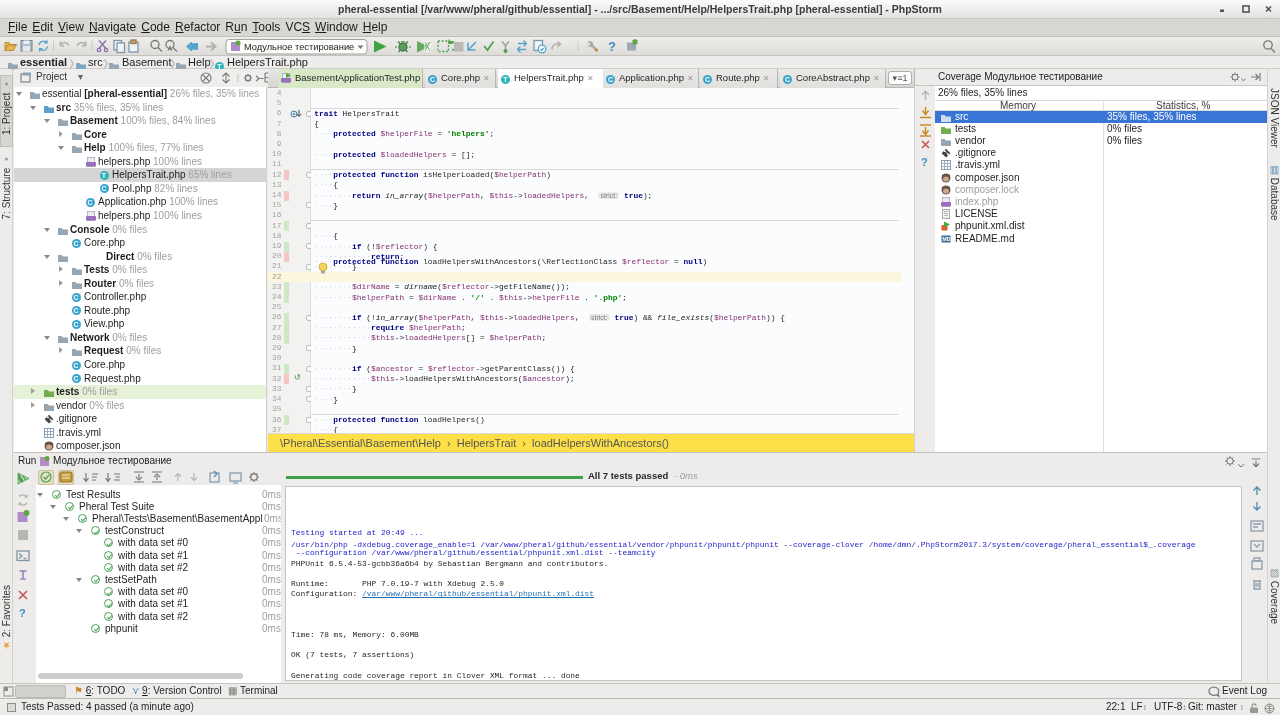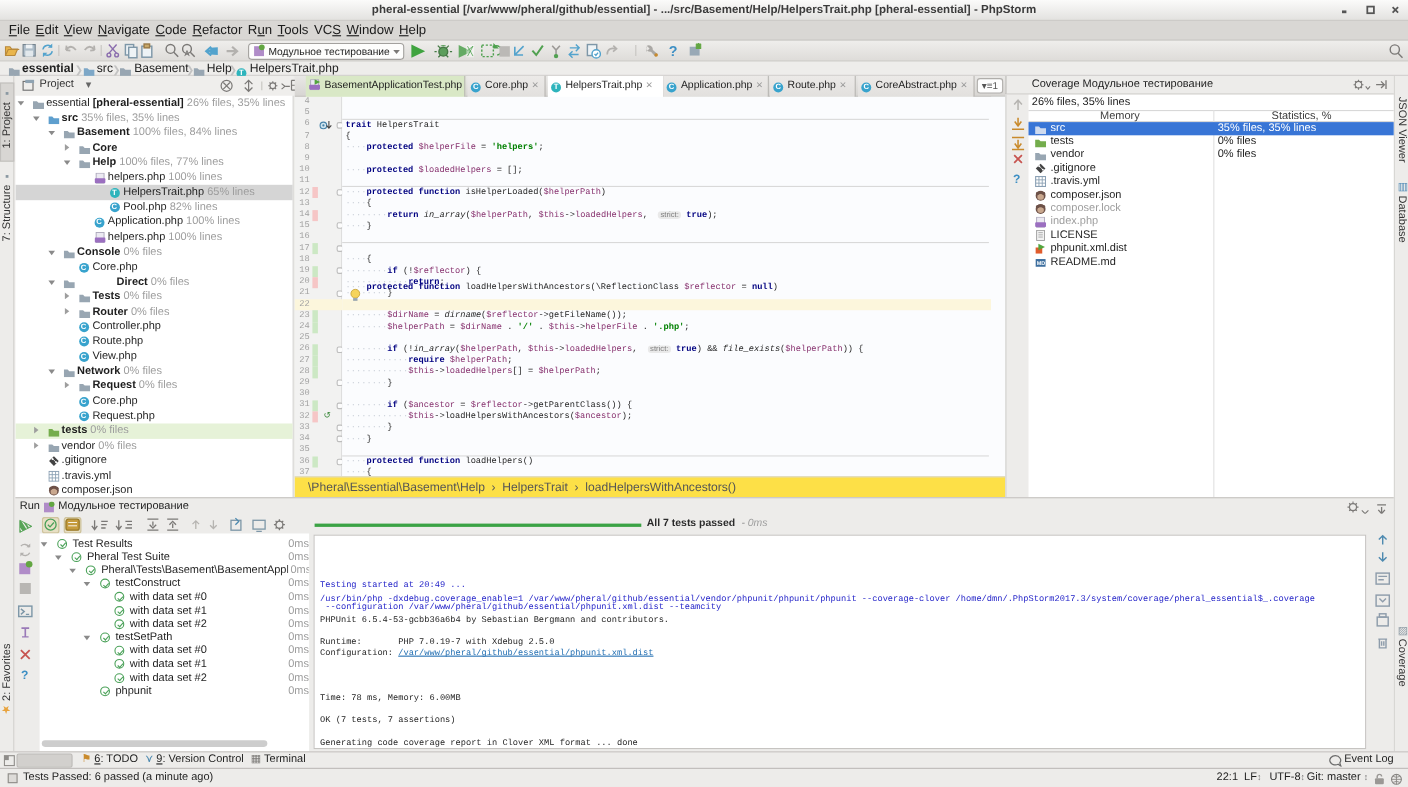--- a/index.html
+++ b/index.html
@@ -769,21 +769,21 @@
 <span style="position:absolute;left:74px;top:0px;"><span style="color:#c98a2c;">⚑</span> <u>6</u>: TODO</span>
 <span style="position:absolute;left:132px;top:0px;"><span style="color:#4e8ab0;">⋎</span> <u>9</u>: Version Control</span>
 <span style="position:absolute;left:228px;top:0px;"><span style="color:#7b7977;">▦</span> Terminal</span>
 <svg width="12" height="11" style="position:absolute;left:1208px;top:2px;">
       <path d="M6 1 a5 4.2 0 1 0 2.5 7.8 L11 10.5 L10 7.5 A5 4.2 0 0 0 6 1 z" fill="none" stroke="#6b6b6b" stroke-width="1.1"></path>
     </svg>
     <span style="position:absolute;left:1222px;top:0px;">Event Log</span>
 </div>
 <div class="abs" id="statusbar">
 <div style="position:absolute;left:7px;top:4px;width:9px;height:9px;border:1px solid #8e8c89;background:#dddbd8;"></div>
-<span style="position:absolute;left:21px;">Tests Passed: 6 passed (a minute ago)</span>
+<span style="position:absolute;left:21px;">Tests Passed: 4 passed (a minute ago)</span>
 <span style="position:absolute;left:1106px;">22:1</span>
 <span style="position:absolute;left:1131px;">LF<span style="color:#777;font-size:8px;">↕</span></span>
 <span style="position:absolute;left:1154px;">UTF-8<span style="color:#777;font-size:8px;">↕</span></span>
 <span style="position:absolute;left:1188px;">Git: master <span style="color:#777;font-size:8px;">↕</span></span>
 <svg width="10" height="11" style="position:absolute;left:1249px;top:4px;">
       <rect x="1" y="4.5" width="8" height="5.5" rx="1" fill="#9a9895"></rect>
       <path d="M3 4.5 v-1.5 a2 2 0 0 1 4 0" fill="none" stroke="#9a9895" stroke-width="1.3"></path>
     </svg>
 <svg width="11" height="11" style="position:absolute;left:1264px;top:4px;">
       <circle cx="5.5" cy="5.5" r="4.5" fill="none" stroke="#878582" stroke-width="1"></circle>

